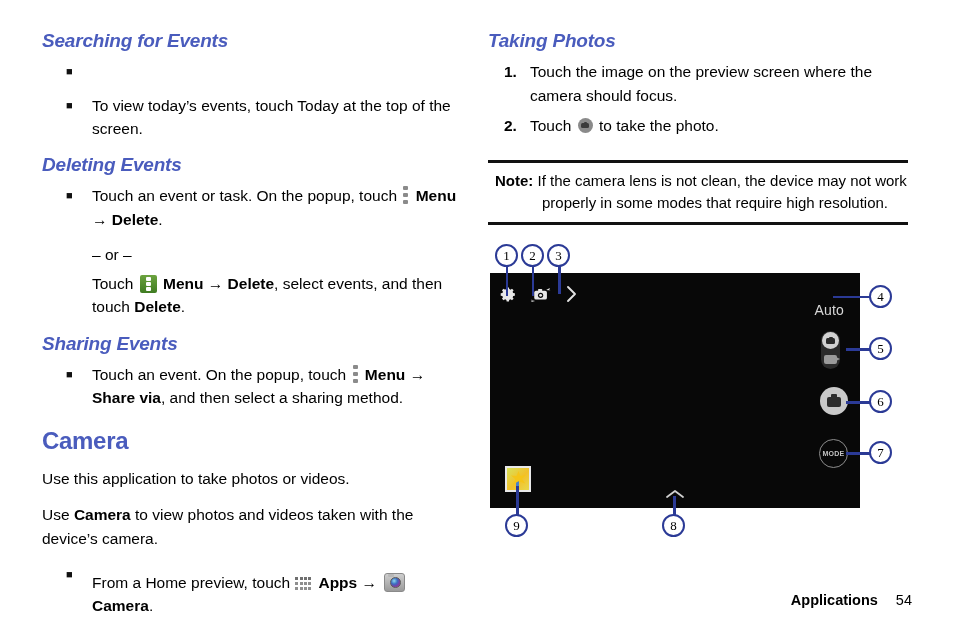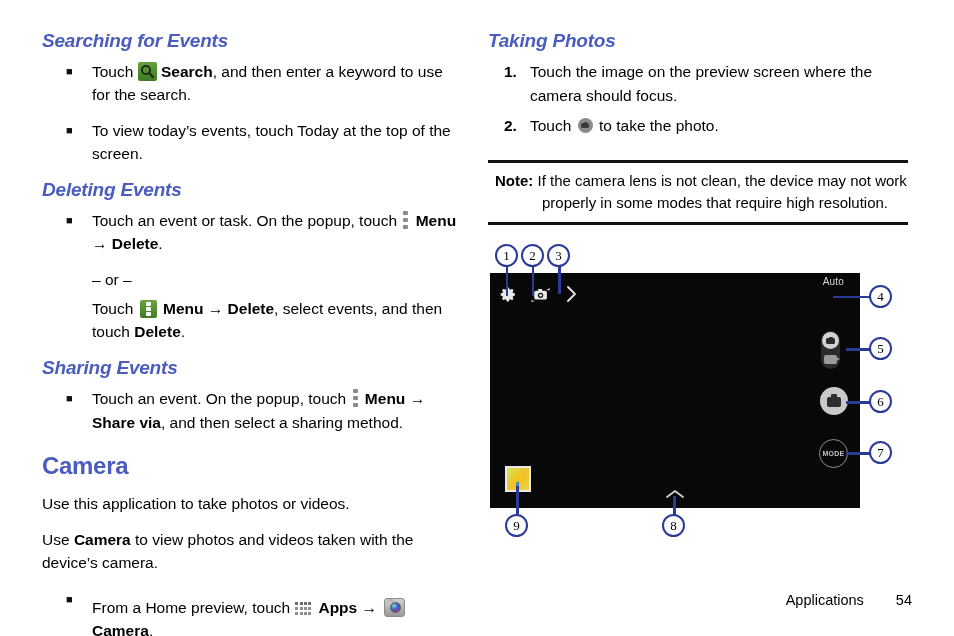--- a/index.html
+++ b/index.html
@@ -252,23 +252,23 @@
     align-items: center;
     gap: 13px;
   }
   .gear-icon { width: 17px; height: 17px; }
   .switch-icon { width: 22px; height: 17px; }
   .chev-right { width: 13px; height: 18px; }
 
   .cam-auto {
     position: absolute;
     right: 16px;
-    top: 3px;
+    top: 29px;
     color: #d7d7d7;
-    font-size: 10px;
+    font-size: 14px;
     letter-spacing: 0.2px;
   }
   .cam-toggle {
     position: absolute;
     right: 20px;
     top: 58px;
     width: 19px;
     height: 38px;
     border-radius: 10px;
     background: #2b2b2b;
@@ -416,39 +416,33 @@
   .leader.h { height: 2.6px; }
 
   
   .footer {
     position: absolute;
     right: 42px;
     bottom: 28px;
     font-size: 14.5px;
     color: #000;
   }
-  .footer .fname { margin-right: 32px; }
+  .footer .fname { margin-right: 18px; font-weight: bold; }
 </style>
 </head>
 <body>
 
 <div class="page">
 
   <div class="col-left">
 
     <h2 class="sub-head">Searching for Events</h2>
 
     <div class="bullet-item">
       <div class="bullet-mark">■</div>
-      <div class="bullet-body">
-        <span>Touch </span><span class="ic ic-search"><svg width="15" height="15" viewBox="0 0 15 15">
-              <circle cx="6" cy="6" r="4.1" fill="none" stroke="#1d2b1a" stroke-width="2"></circle>
-              <line x1="9" y1="9" x2="13" y2="13" stroke="#1d2b1a" stroke-width="2.4" stroke-linecap="round"></line>
-            </svg></span> <b>Search</b><span>, and then enter a keyword to use for the search.</span>
-      </div>
     </div>
 
     <div class="bullet-item">
       <div class="bullet-mark">■</div>
       <div class="bullet-body">To view today’s events, touch Today at the top of the screen.</div>
     </div>
 
     <h2 class="sub-head tight">Deleting Events</h2>
 
     <div class="bullet-item">

